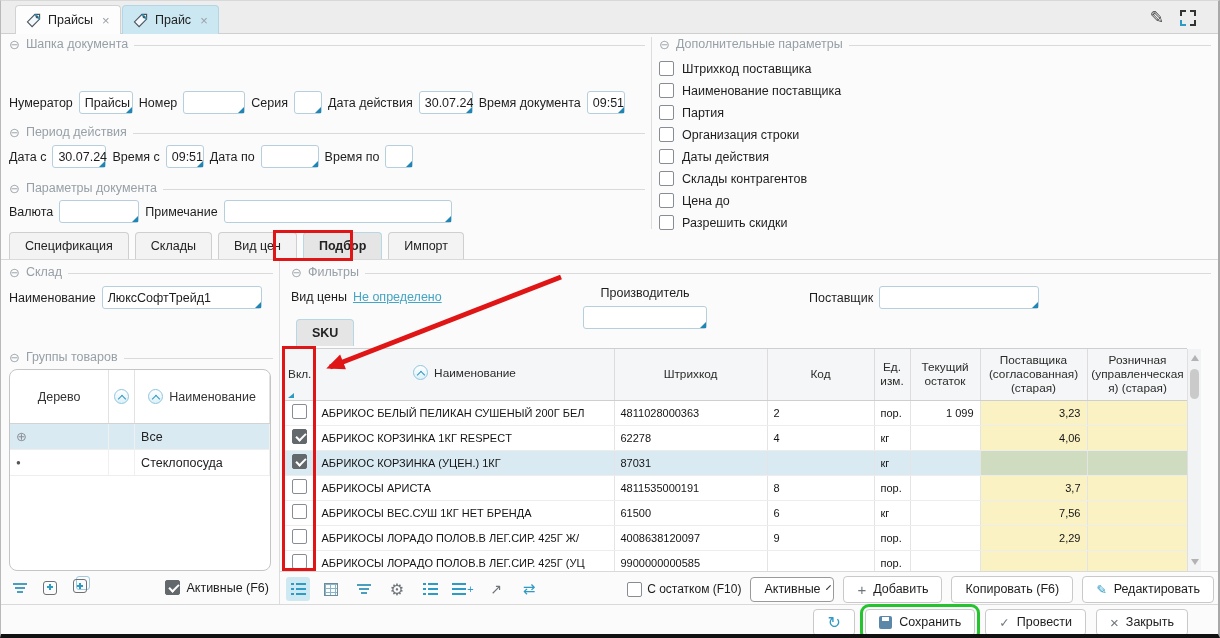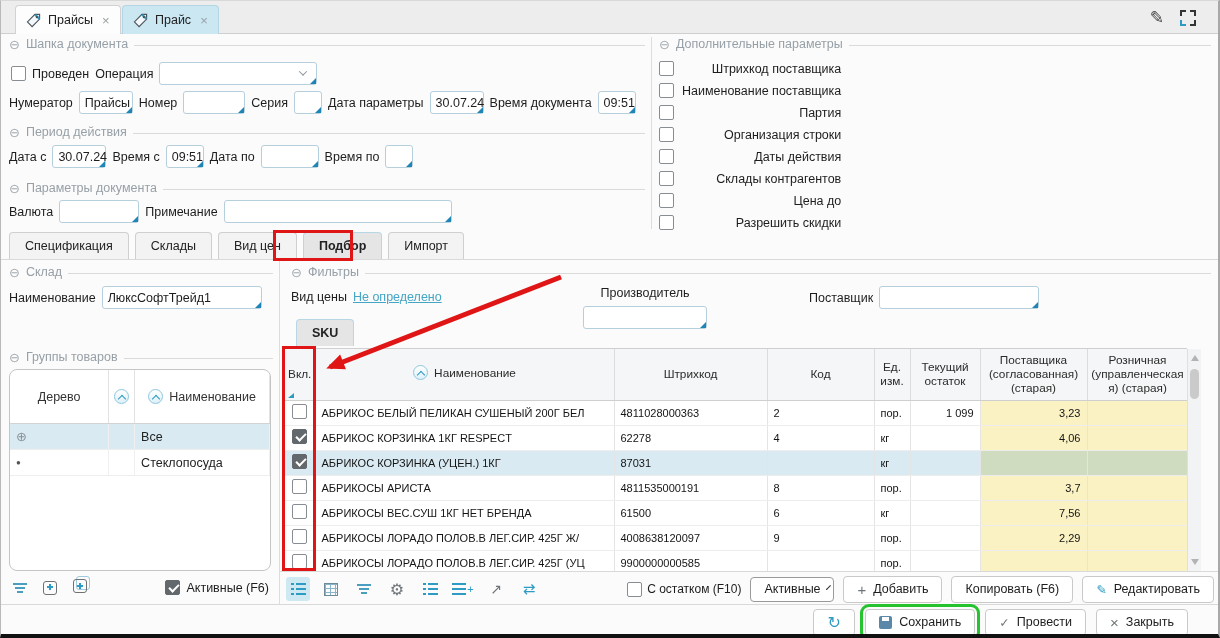--- a/index.html
+++ b/index.html
@@ -50,21 +50,21 @@
   .hline { position:absolute; border-top:1px solid #d9d9d9; }
   .vline { position:absolute; border-left:1px solid #dddddd; }
 
   
   .dtab { display:inline-flex; align-items:center; justify-content:center; height:27px; padding:0 15px;
           background:#f3f3f3; border:1px solid #cfcfcf; border-bottom:none; border-radius:4px 4px 0 0; }
   .dtab.active { background:#e5e5e5; border-color:#b7d7e4;font-weight:bold; }
 
   
   .addlist { position:absolute; left:658px; top:60px; display:flex; flex-direction:column; gap:7px; }
-  .addlist .item { display:flex; align-items:center; gap:8px; height:15px;justify-content:space-between; }
+  .addlist .item { display:flex; align-items:center; gap:8px; height:15px; }
 
   
   .tree { position:absolute; left:8px; top:368px; width:262px; height:202px; background:#fff; border:1px solid #c5c5c5; border-radius:8px; overflow:hidden; }
   .tree .thead { display:flex; height:54px; border-bottom:1px solid #d3d3d3; }
   .tree .thead > div { display:flex; align-items:center; justify-content:center; gap:6px; border-right:1px solid #e2e2e2; font-size:12.5px; color:#333; }
   .tree .trow { display:flex; height:26px; border-bottom:1px solid #eee; align-items:center; }
   .tree .trow > div { height:100%; display:flex; align-items:center; border-right:1px solid #f0f0f0; padding:0 6px; }
   .tree .trow.hl { background:#d9eaf3; }
   .tc1 { width:100px; } .tc2 { width:26px; } .tc3 { width:136px; }
 
@@ -156,44 +156,35 @@
     </div>
   </div>
 
   <div class="legend" style="left:8px; top:36px; width:636px;">
     <span class="glyph">⊖</span>
     <span>Шапка документа</span>
     <span class="line"></span>
   </div>
   <div class="vline" style="left:650px; top:36px; height:192px;"></div>
 
-  <div class="row" style="left:10px; top:61px;">
-    <span class="chk"></span>
-    <span class="lbl">Проведен</span>
-    <span class="lbl">Операция</span>
-    <span class="field" style="width:158px;">
-      <span></span>
-      <span class="chev" style="position:absolute; right:10px; top:7px;"></span>
-    </span>
-  </div>
 
   <div class="row" style="left:8px; top:90px;">
     <span class="lbl">Нумератор</span>
     <span class="field" style="width:54px;">
         <span>Прайсы</span>
       </span>
     <span class="lbl">Номер</span>
     <span class="field" style="width:62px;">
         <span></span>
       </span>
     <span class="lbl">Серия</span>
     <span class="field" style="width:28px;">
         <span></span>
       </span>
-    <span class="lbl">Дата параметры</span>
+    <span class="lbl">Дата действия</span>
     <span class="field" style="width:54px;">
         <span>30.07.24</span>
       </span>
     <span class="lbl">Время документа</span>
     <span class="field" style="width:38px;">
         <span>09:51</span>
       </span>
   </div>
 
   <div class="legend" style="left:8px; top:124px; width:636px;">

